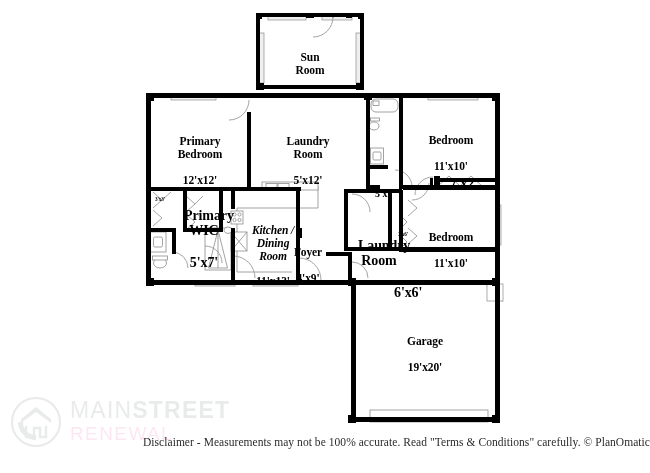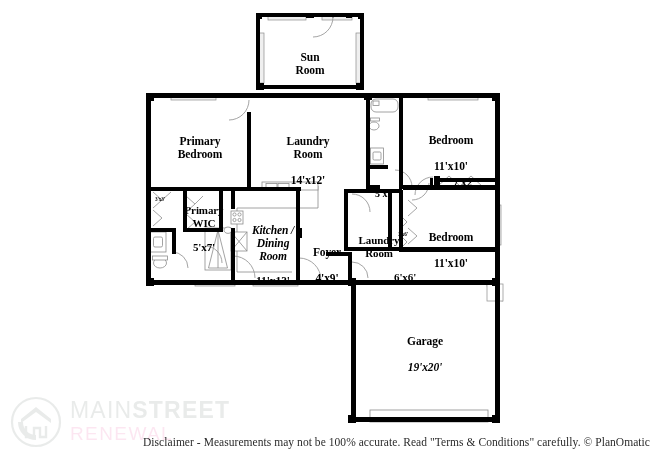--- a/index.html
+++ b/index.html
@@ -76,21 +76,21 @@
     text-align: center;
     font-family: "Liberation Serif", serif;
     font-weight: bold;
     color: #000;
     line-height: 1.12;
     white-space: pre-line;
     letter-spacing: -0.1px;
   }
   .sz-big  { font-size: 11.5px; }
   .sz-mid  { font-size: 10px; }
-  .sz-sm   { font-size: 11px; }
+  .sz-sm   { font-size: 14px; }
   .sz-tiny { font-size: 5.2px; }
 </style>
 </head>
 <body>
 
 <svg id="plan" viewBox="0 0 650 473">
 
   <g stroke="#8c8c8c" stroke-width="0.8" fill="#ffffff">
 
     <rect x="150" y="232" width="16" height="20"></rect>
@@ -281,26 +281,27 @@
 </svg>
 
 <div class="rlabel sz-big" style="left:256px; top:38px; width:108px;text-align:center;">
   <span style="display: block; white-space: pre-line;">Sun
 Room</span>
 </div>
 
 <div class="rlabel sz-big" style="left:152px; top:122px; width:96px;">
   <span style="display: block; white-space: pre-line;">Primary
 Bedroom</span>
+  <span style="display: block;">12'x12'</span>
 </div>
 
 <div class="rlabel sz-big" style="left:263px; top:122px; width:90px;">
   <span style="display: block; white-space: pre-line;">Laundry
 Room</span>
-  <span style="display: block;">14'x12'</span>
+  <span style="display: block;">5'x12'</span>
 </div>
 
 <div class="rlabel sz-big" style="left:405px; top:121px; width:92px;">
   <span style="display: block; white-space: pre-line;">Bedroom</span>
   <span style="display: block;">11'x10'</span>
 </div>
 
 <div class="rlabel sz-big" style="left:405px; top:218px; width:92px;">
   <span style="display: block; white-space: pre-line;">Bedroom</span>
   <span style="display: block;">11'x10'</span>
@@ -312,34 +313,34 @@
   <span style="display: block;">5'x7'</span>
 </div>
 
 <div class="rlabel sz-big" style="left:244px; top:211px; width:58px;">
   <span style="display: block; white-space: pre-line; font-style: italic;">Kitchen /
 Dining
 Room</span>
   <span style="display: block; text-align: center;">11'x13'</span>
 </div>
 
-<div class="rlabel sz-big" style="left:305px; top:233px; width:44px;">
+<div class="rlabel sz-big" style="left:286px; top:233px; width:44px;">
   <span style="display: block; white-space: pre-line;">Foyer</span>
   <span style="display: block;">4'x9'</span>
 </div>
 
 <div class="rlabel sz-sm" style="left:348px; top:222px; width:42px;margin-left:10px;">
   <span style="display: block; white-space: pre-line;">Laundry
 Room</span>
   <span style="display: block; padding-left: 36px;">6'x6'</span>
 </div>
 
 <div class="rlabel sz-big" style="left:375px; top:322px; width:100px;text-align:center;">
   <span style="display: block; white-space: pre-line;">Garage</span>
-  <span style="display: block; font-style: italic;">19'x20'</span>
+  <span style="display: block;">19'x20'</span>
 </div>
 
 <div class="rlabel sz-mid" style="left:362px; top:188px; width:46px;">5'x7'</div>
 
 <div class="rlabel sz-sm" style="left:446px; top:176px; width:36px;">7'x2'</div>
 
 <div class="rlabel sz-tiny" style="left:148px; top:197px; width:24px;">3'x3'</div>
 
 <div class="rlabel sz-tiny" style="left:392px; top:232px; width:22px;">3'x6'</div>
 

